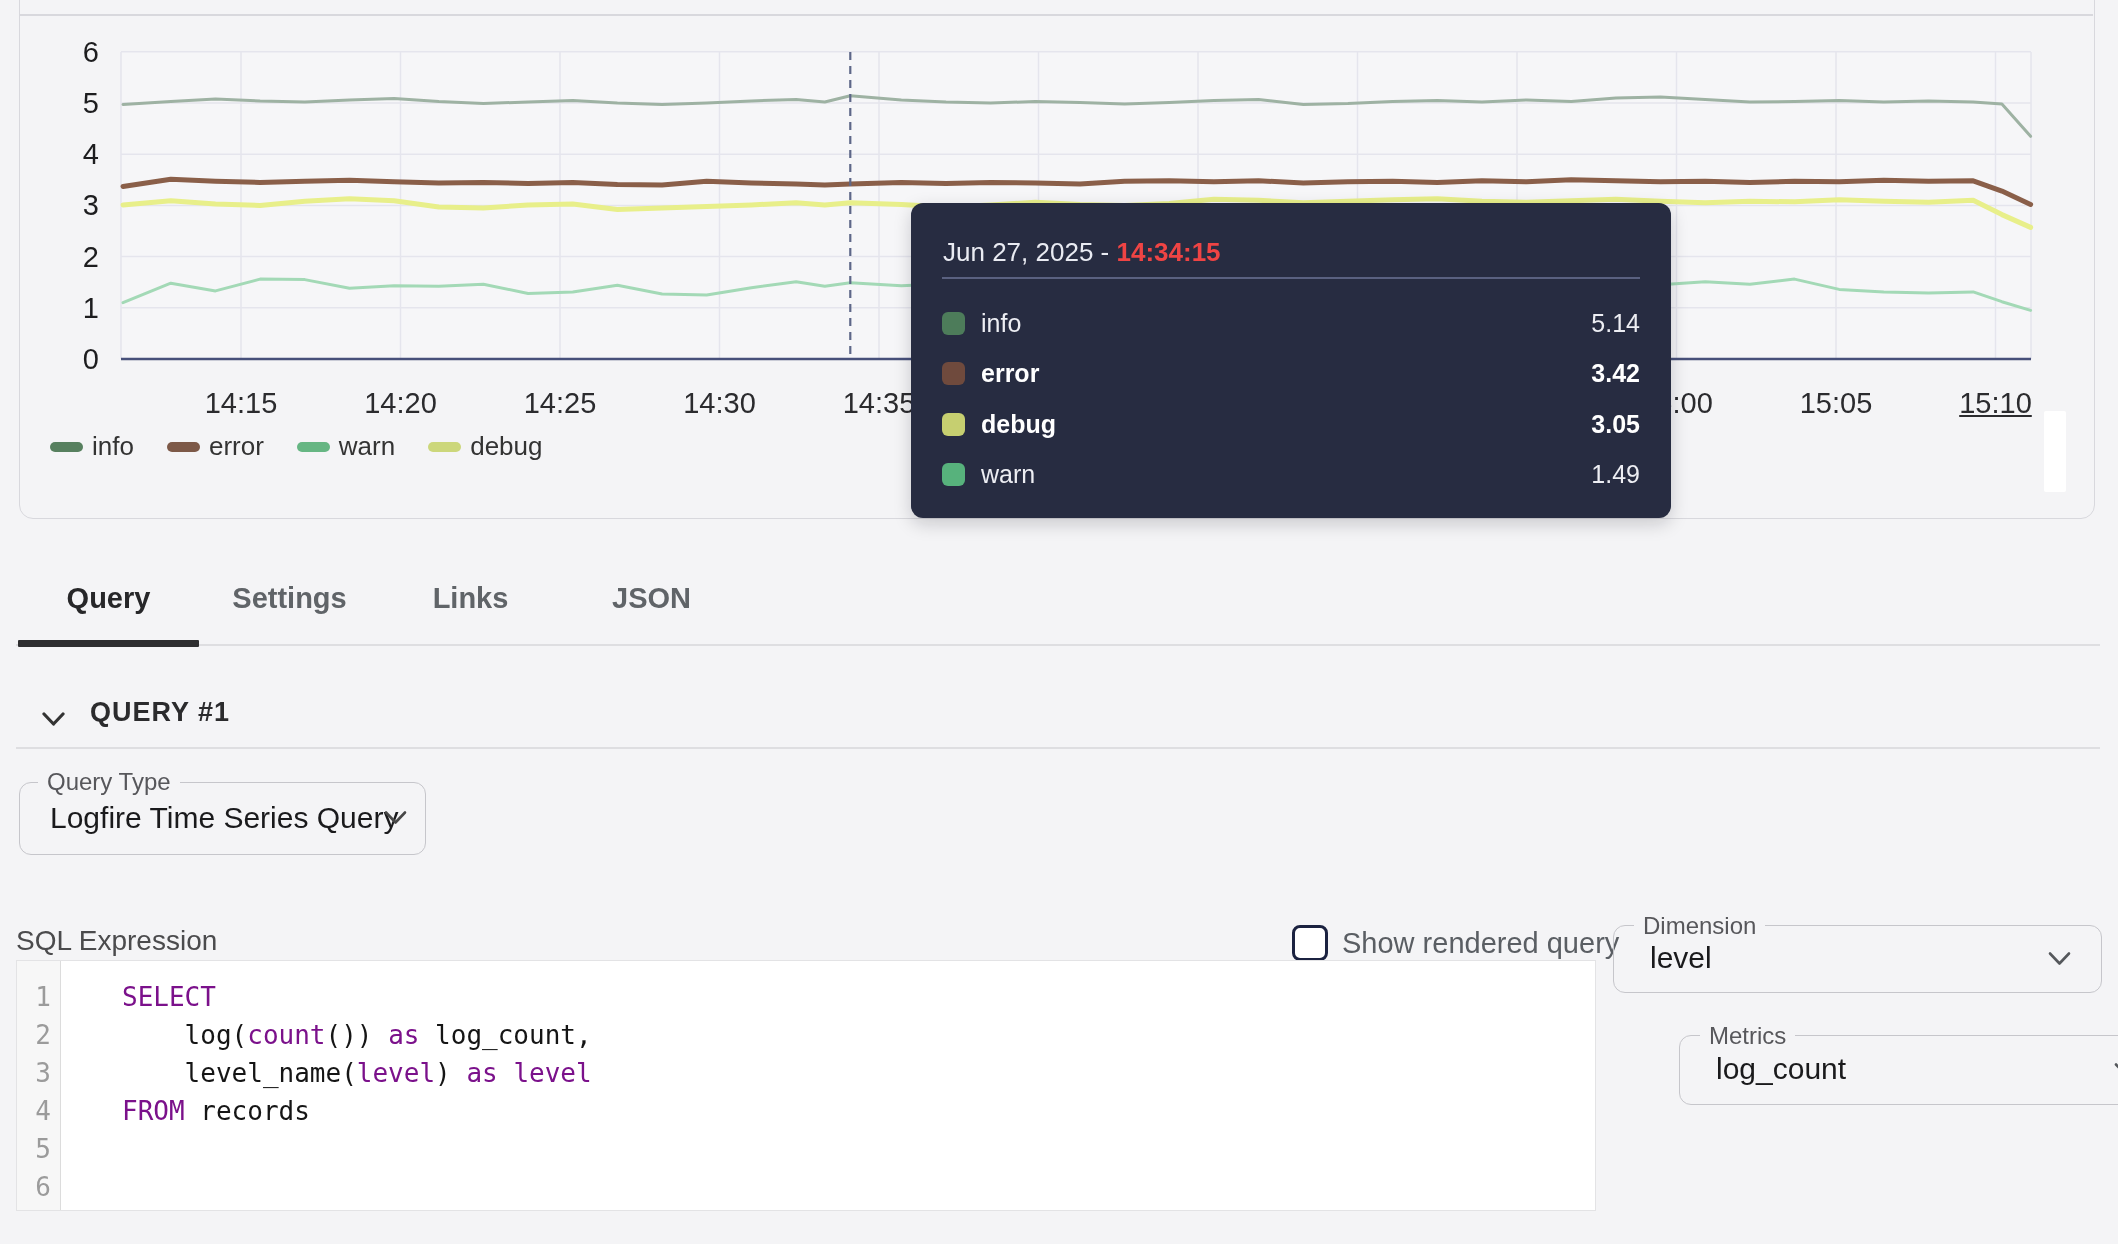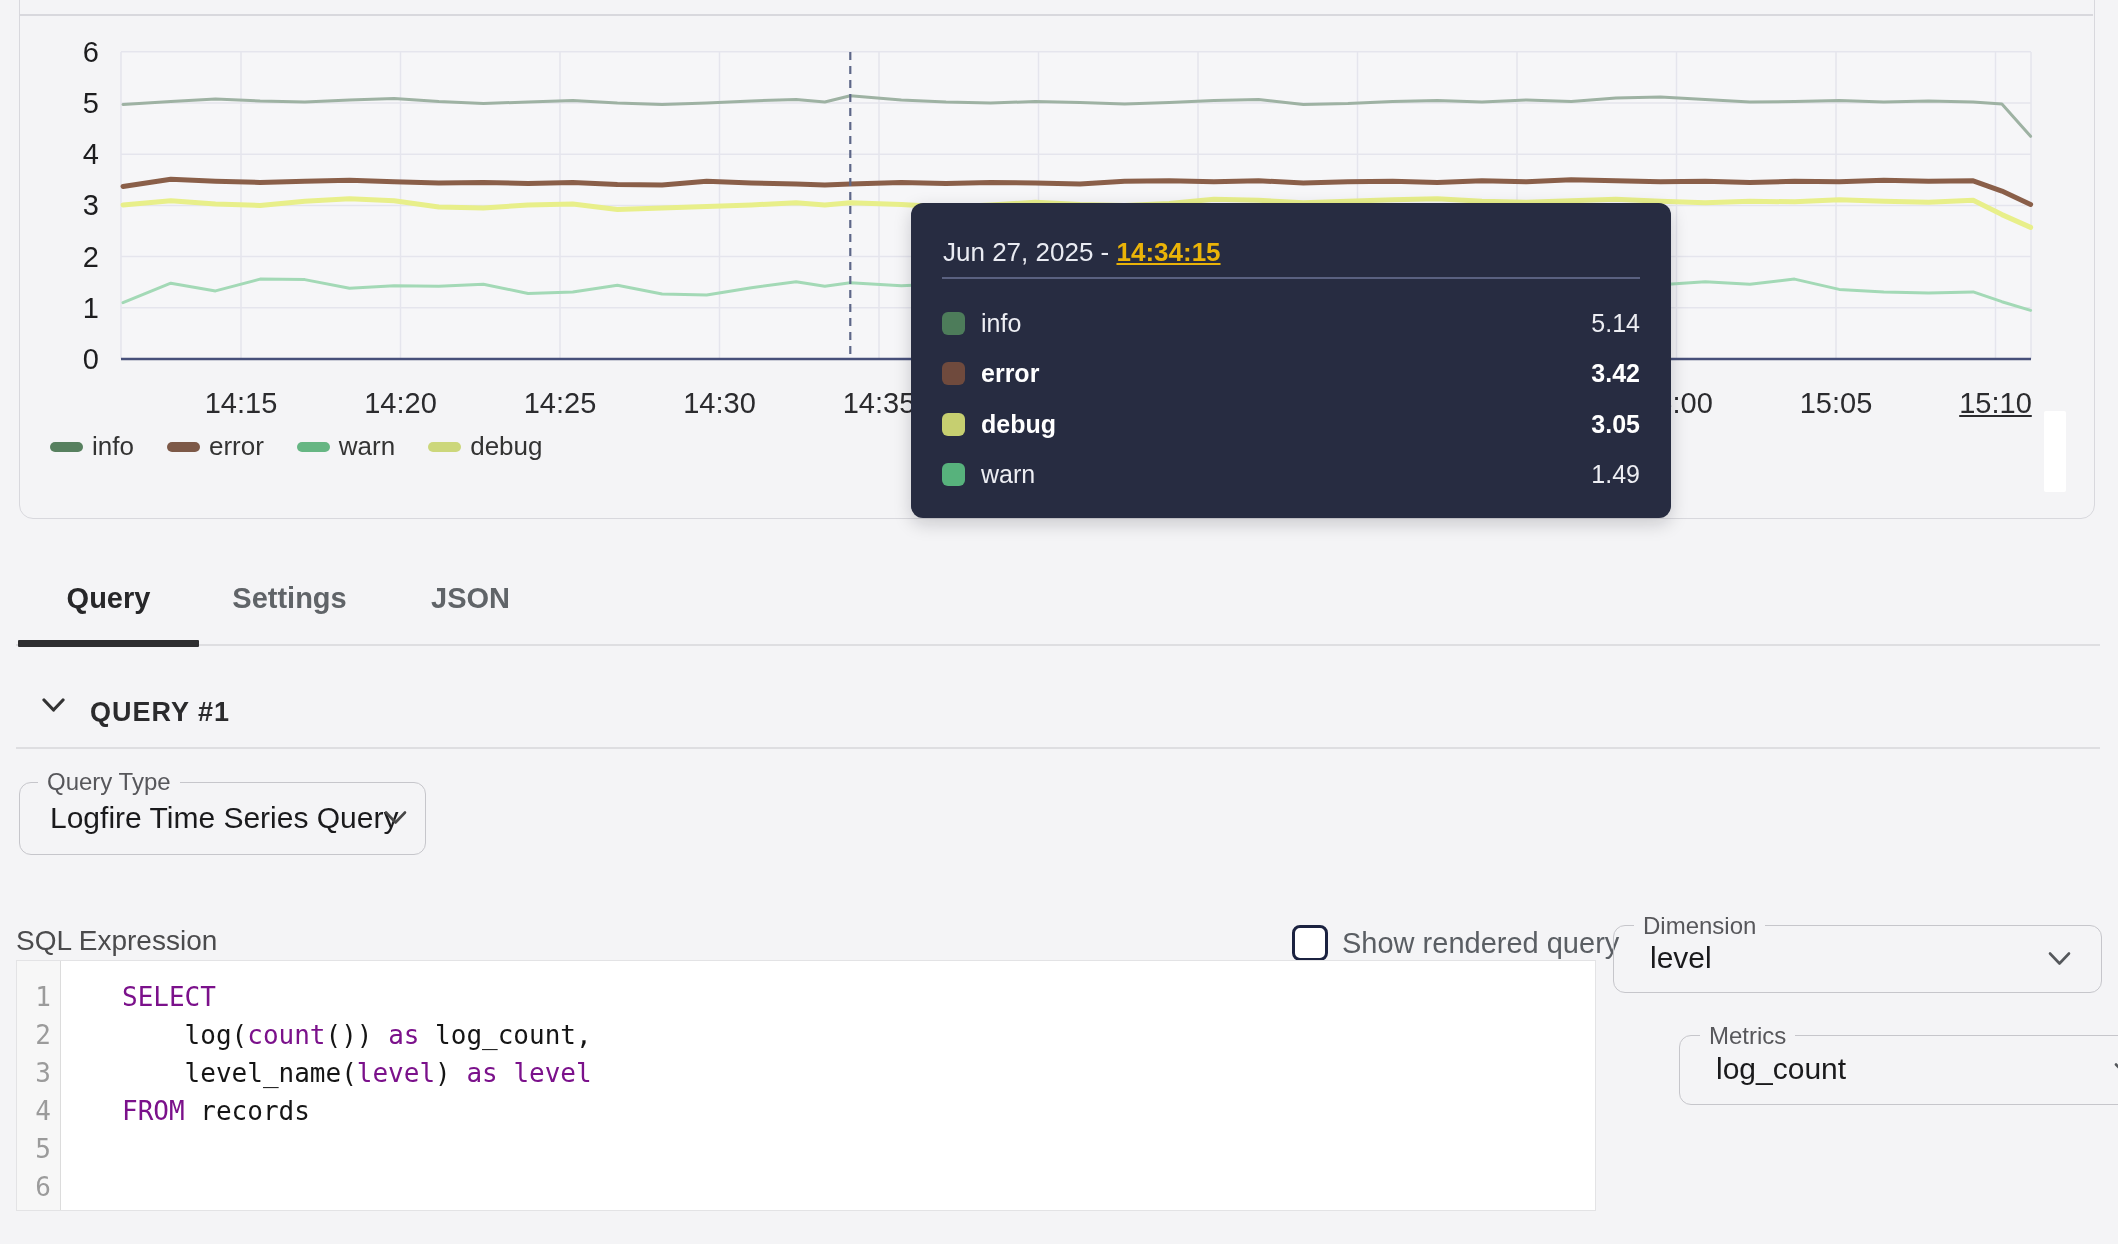--- a/index.html
+++ b/index.html
@@ -14,35 +14,35 @@
   .xlabel{width:110px;height:34px;line-height:34px;text-align:center;font-size:29px;color:#2b2b2e;}
   .legend{left:50px;top:431px;display:flex;gap:33px;align-items:center;}
   .legend-item{display:flex;align-items:center;gap:9px;cursor:pointer;}
   .legend-swatch{width:33px;height:10px;border-radius:5px;}
   .legend-label{font-size:26px;color:#333;}
   .scroll-thumb{left:2044px;top:411px;width:22px;height:81px;background:#ffffff;border-radius:2px;}
   
   .tooltip{left:911px;top:203px;width:760px;height:315px;background:#272c41;border-radius:12px;
            color:#edeef3;box-shadow:0 6px 18px rgba(10,12,24,.18);}
   .tooltip-title{position:absolute;left:32px;top:34px;font-size:26px;color:#e9ebf2;}
-  .tooltip-title b{font-weight:700;color:#eab308;text-decoration:underline;}
+  .tooltip-title b{font-weight:700;color:#ef4444;}
   .tooltip-divider{position:absolute;left:31px;top:74px;width:698px;height:2px;background:#5a6180;}
   .tt-row{position:absolute;left:31px;width:698px;height:34px;display:flex;align-items:center;}
   .tt-swatch{width:23px;height:23px;border-radius:6px;margin-right:16px;flex:none;}
   .tt-label{font-size:25px;flex:1;}
   .tt-value{font-size:25px;text-align:right;}
   .tt-bold .tt-label,.tt-bold .tt-value{font-weight:700;color:#fff;}
   
   .tabs{left:18px;top:566px;display:flex;}
   .tab{width:181px;height:64px;line-height:64px;text-align:center;font-size:29px;color:#606468;font-weight:600;cursor:pointer;}
   .tab.active{color:#272729;font-weight:700;}
   .tabs-divider{left:16px;top:644px;width:2084px;height:1.5px;background:#dedee1;}
   .tab-underline{left:18px;top:640px;width:181px;height:7px;background:#2e2e30;border-radius:1px;}
   
-  .query-header{left:42px;top:697px;display:flex;align-items:flex-start;gap:25px;cursor:pointer;}
+  .query-header{left:42px;top:697px;display:flex;align-items:flex-end;gap:25px;cursor:pointer;}
   .query-header-label{font-size:27px;font-weight:600;letter-spacing:1px;color:#2b2b2d;}
   .section-divider{left:16px;top:747px;width:2084px;height:1.5px;background:#dedee1;}
   
   .select-box{border:1.5px solid #c6c6cb;border-radius:12px;cursor:pointer;}
   .select-label{position:absolute;font-size:24px;color:#57575b;background:#f4f4f6;padding:0 9px;line-height:26px;}
   .select-value{position:absolute;font-size:30px;color:#1a1a1c;}
   .chev{position:absolute;}
   
   .sql-label{left:16px;top:925px;font-size:28px;color:#4b4b4d;}
   .checkbox-row{left:1292px;top:925px;display:flex;align-items:center;gap:14px;}
@@ -159,20 +159,21 @@
         <span class="tt-swatch" style="background: rgb(87, 178, 124);"></span>
         <span class="tt-label">warn</span>
         <span class="tt-value">1.49</span>
       </div>
     </div>
 </div>
 
 <div class="abs tabs" id="tabs">
     <div class="tab active">Query</div>
     <div class="tab">Settings</div>
+    <div class="tab">Links</div>
     <div class="tab">JSON</div>
   </div>
 <div class="abs tabs-divider"></div>
 <div class="abs tab-underline"></div>
 
 <div class="abs query-header">
   <svg width="23" height="17" viewBox="0 0 23 17">
     <path d="M2 3 L11.5 13 L21 3" fill="none" stroke="#333" stroke-width="3.2" stroke-linecap="round" stroke-linejoin="round"></path>
   </svg>
   <span class="query-header-label">QUERY #1</span>

